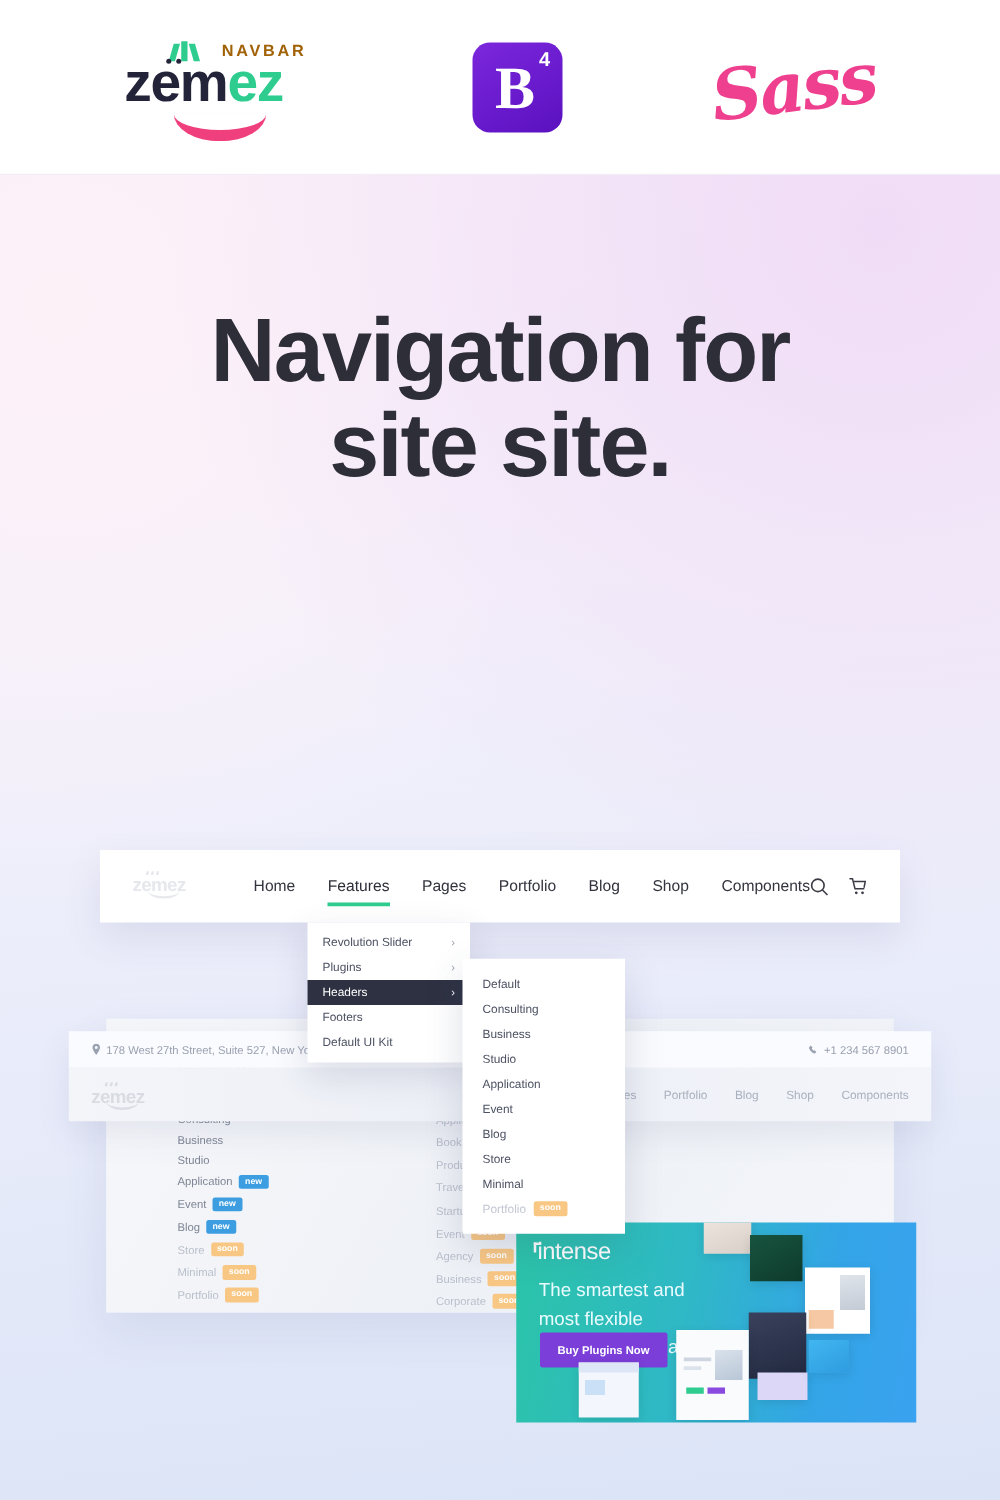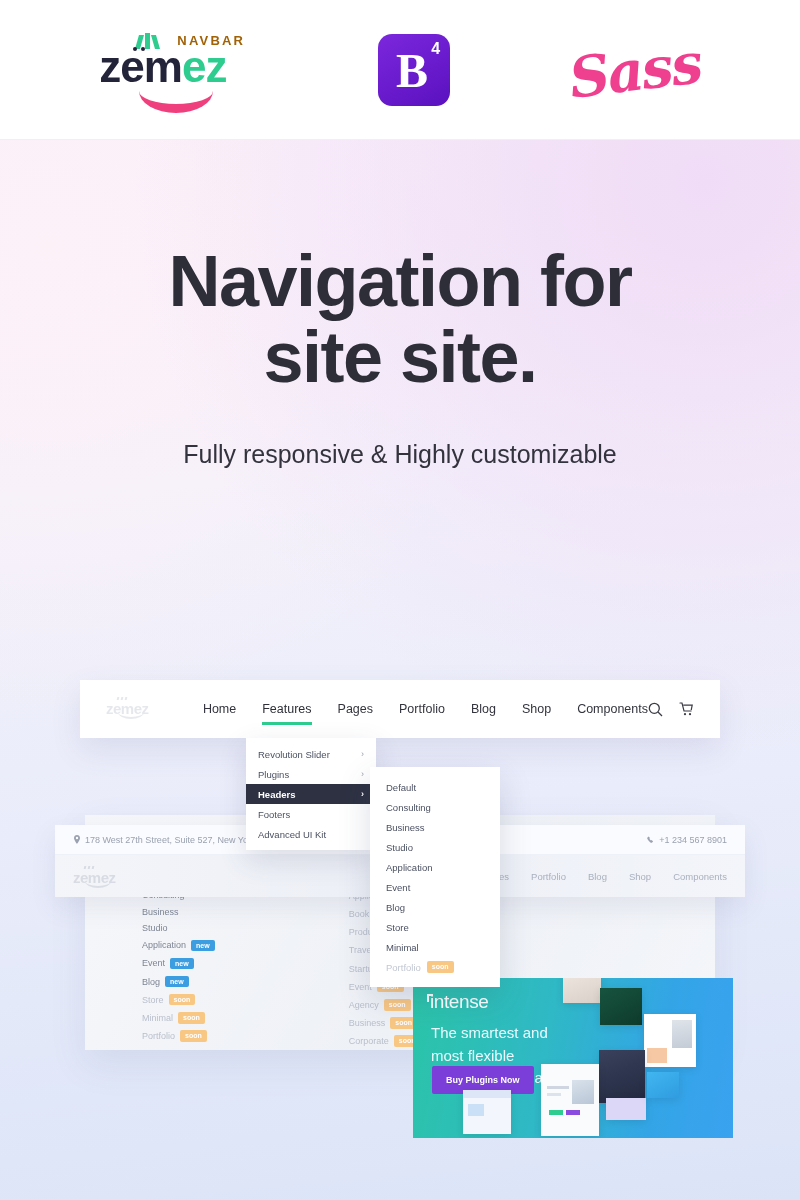--- a/index.html
+++ b/index.html
@@ -229,21 +229,21 @@
   .dd1 {
     position: absolute; left: 246px; top: 598px; width: 130px;
     background: #fff; box-shadow: 0 10px 26px rgba(60,70,110,.16);
     padding: 6px 0; z-index: 9;
   }
   .dd1-item {
     display: flex; align-items: center; justify-content: space-between;
     padding: 4px 12px; font-size: 9.5px; color: #4b5162; cursor: pointer;
     height: 20px;
   }
-  .dd1-item.active { background: #2d3142; color: #fff; font-weight: 700; }
+  .dd1-item.active { background: #2d3142; color: #fff; font-weight: 400; }
   .dd1-item .chev { font-size: 9px; color: #9aa0ae; }
   .dd1-item.active .chev { color: #fff; }
 
   
   .dd2 {
     position: absolute; left: 370px; top: 627px; width: 130px;
     background: #fff; box-shadow: 0 12px 30px rgba(60,70,110,.18);
     padding: 10px 0; z-index: 10;
   }
   .dd2-item {
@@ -290,21 +290,20 @@
     <div class="sasslogo">Sass</div>
   </div>
 </div>
 
 <div class="hero">
 
   <div class="hero-title">
     <div>Navigation for</div>
     <div>site site.</div>
   </div>
-  <div class="hero-sub">Fully responsive &amp; Highly customizable</div>
 
   <div class="demo">
 
     <div class="panel-bottom">
       <div class="megacols">
 
         <div>
           <div class="mc-head">Home Types</div>
           <div class="mc-list">
             <div class="mc-item">
@@ -505,21 +504,21 @@
         <span class="chev">›</span>
       </div>
       <div class="dd1-item active">
         <span>Headers</span>
         <span class="chev">›</span>
       </div>
       <div class="dd1-item">
         <span>Footers</span>
       </div>
       <div class="dd1-item">
-        <span>Advanced UI Kit</span>
+        <span>Default UI Kit</span>
       </div>
     </div>
 
     <div class="dd2">
       <div class="dd2-item">
           <span>Default</span>
         </div>
       <div class="dd2-item">
           <span>Consulting</span>
         </div>

